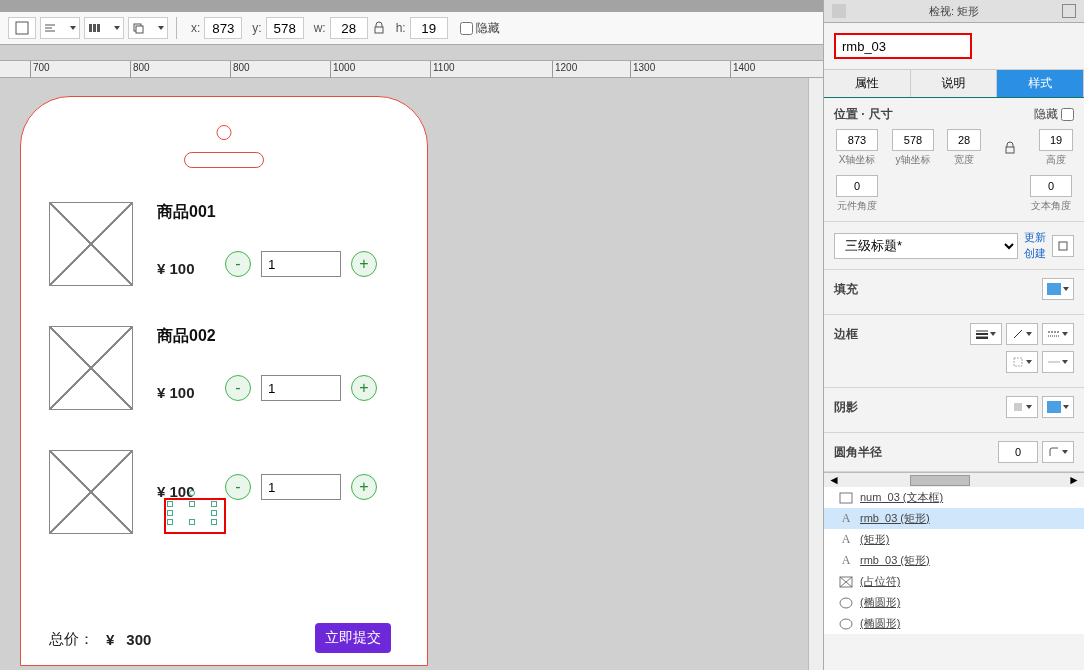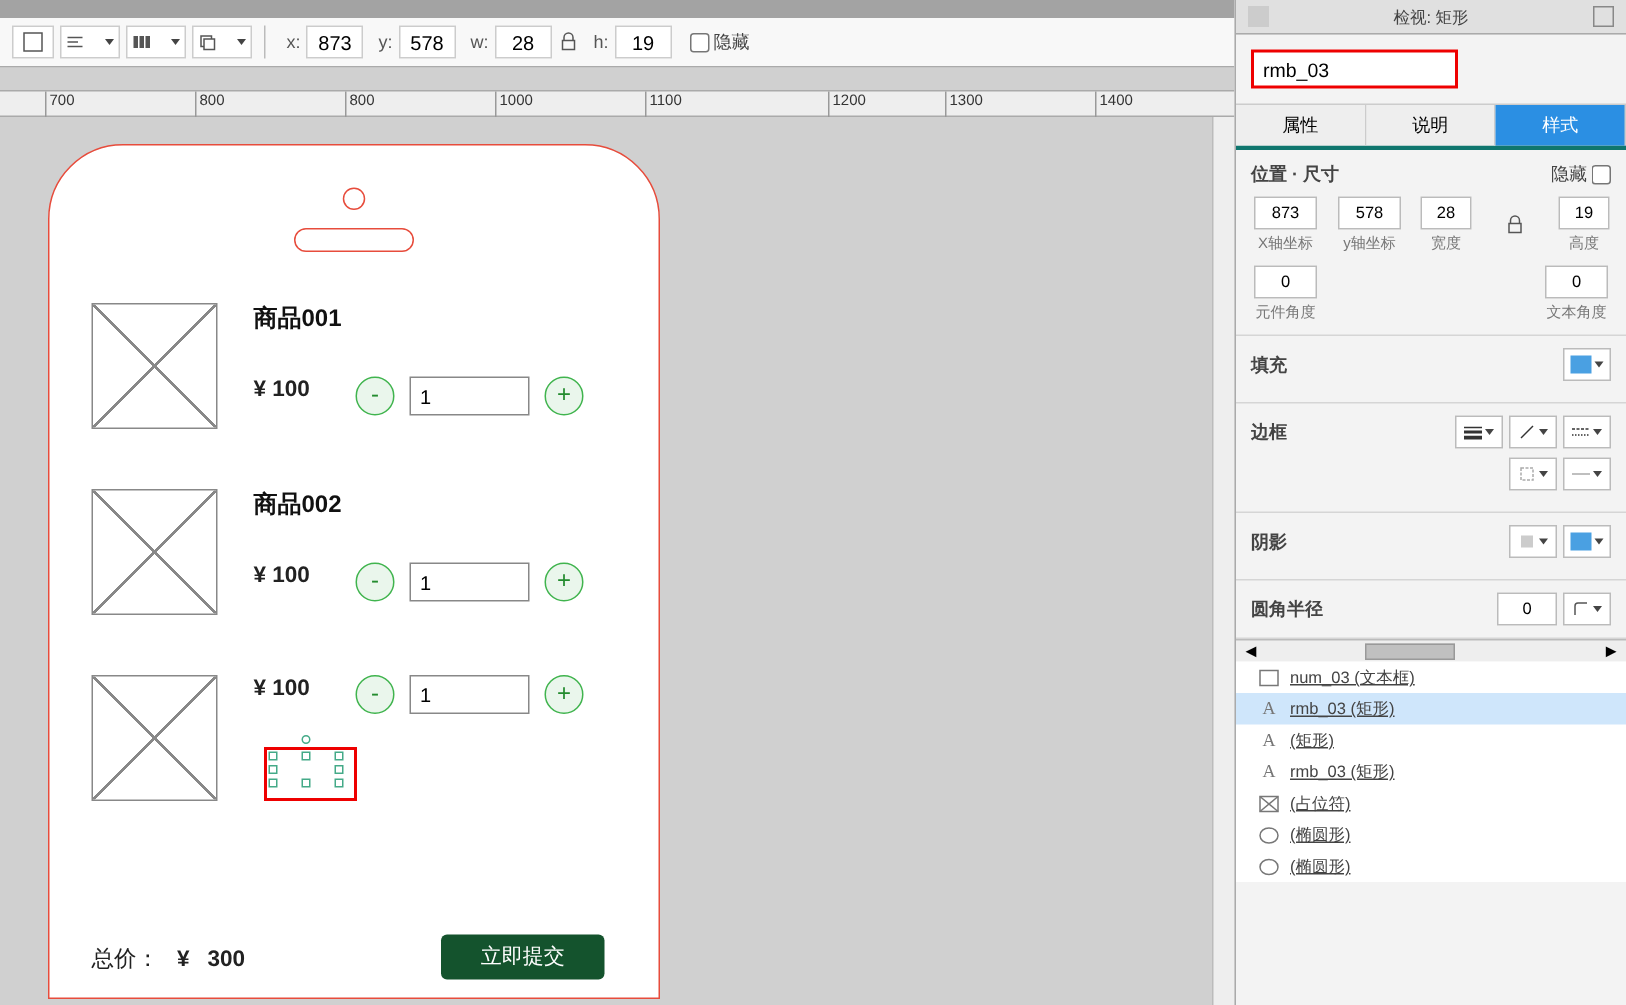--- a/index.html
+++ b/index.html
@@ -17,60 +17,60 @@
 .tb-inp { width:38px; height:22px; border:1px solid #ccc; background:#fff; text-align:center; }
 .chk { display:flex; align-items:center; gap:3px; margin-left:8px; color:#444; }
 .chk input { width:13px; height:13px; }
 
 
 .ruler { position:absolute; left:0; top:60px; width:823px; height:18px; background:#eee; border-top:1px solid #aaa; border-bottom:1px solid #aaa; }
 .tick { position:absolute; top:0; height:18px; width:1px; background:#999; }
 .tick span { position:absolute; top:1px; left:3px; font-size:10px; color:#333; }
 
 
-.canvas { position:absolute; left:12px; top:78px; width:823px; height:592px; background:#d0d0d0; overflow:hidden;padding-left:36px; }
+.canvas { position:absolute; left:0; top:78px; width:823px; height:592px; background:#d0d0d0; overflow:hidden;padding-left:36px; }
 .scroll-v { position:absolute; left:808px; top:78px; width:15px; height:592px; background:#eee; border-left:1px solid #bbb; }
 .phone { position:absolute; left:20px; top:18px; width:408px; height:570px; border:1.5px solid #e74c3c; border-radius:50px 50px 0 0; background:#fff; }
 .spk-cam { position:absolute; left:50%; top:28px; transform:translateX(-50%); width:15px; height:15px; border:1px solid #e74c3c; border-radius:50%; }
 .spk { position:absolute; left:50%; top:55px; transform:translateX(-50%); width:80px; height:16px; border:1px solid #e74c3c; border-radius:10px; }
 
 .items { position:absolute; left:28px; top:105px; width:352px; }
 .item { display:flex; gap:24px; margin-bottom:40px; }
 .imgbox { width:84px; height:84px; border:1px solid #888; position:relative; }
 .imgbox::before, .imgbox::after { content:""; position:absolute; top:0; left:0; right:0; bottom:0; }
 .imgbox::before { background:linear-gradient(to top right, transparent 49%, #888 49%, #888 51%, transparent 51%); }
 .imgbox::after { background:linear-gradient(to top left, transparent 49%, #888 49%, #888 51%, transparent 51%); }
 .info { flex:1; }
 .pname { font-size:16px; font-weight:700; color:#111; margin-bottom:28px; }
-.row { display:flex; align-items:flex-start; gap:10px; }
+.row { display:flex; align-items:flex-end; gap:10px;margin-top:24px; }
 .price { font-size:15px; font-weight:700; color:#222; width:58px; }
 .circlebtn { width:26px; height:26px; border-radius:50%; border:1.5px solid #40b44e; background:#eaf6ec; color:#238b2e; display:flex; align-items:center; justify-content:center; font-size:16px; cursor:pointer; }
 .item input.qty { width:80px; height:26px; border:1px solid #888; padding:0 6px; }
 
 
 .sel-red { position:absolute; left:164px; top:420px; width:62px; height:36px; border:2px solid #e00; }
 .sel-handles { position:absolute; left:170px; top:426px; width:44px; height:18px; }
 .sh { position:absolute; width:6px; height:6px; background:#fff; border:1px solid #4a8; }
 .sh.tl{left:-3px;top:-3px;} .sh.tm{left:50%;top:-3px;margin-left:-3px;} .sh.tr{right:-3px;top:-3px;}
 .sh.ml{left:-3px;top:50%;margin-top:-3px;} .sh.mr{right:-3px;top:50%;margin-top:-3px;}
 .sh.bl{left:-3px;bottom:-3px;} .sh.bm{left:50%;bottom:-3px;margin-left:-3px;} .sh.br{right:-3px;bottom:-3px;}
 .rot { position:absolute; left:50%; top:-14px; margin-left:-3px; width:6px; height:6px; border:1px solid #4a8; border-radius:50%; background:#fff; }
 
 .total { position:absolute; left:28px; bottom:16px; display:flex; align-items:center; gap:12px; font-size:15px; color:#222; }
 .total b { font-weight:700; }
-.submit { position:absolute; right:36px; bottom:12px; width:109px; height:30px; background:#14532d; color:#fff; border:none; border-radius:4px; font-size:14px; }
+.submit { position:absolute; right:36px; bottom:12px; width:76px; height:30px; background:#6d28d9; color:#fff; border:none; border-radius:4px; font-size:14px; }
 
 
 .rpanel { position:absolute; left:823px; top:0; width:261px; height:670px; background:#f3f3f3; border-left:1px solid #aaa; }
 .insp-head { height:23px; background:#e0e0e0; border-bottom:1px solid #aaa; display:flex; align-items:center; justify-content:space-between; padding:0 8px; font-size:11px; color:#444; }
 .insp-head .lef { width:14px; height:14px; background:#ccc; }
 .insp-head .doc { width:14px; height:14px; border:1px solid #888; }
 .name-wrap { padding:10px; }
 .name-in { width:138px; height:26px; border:2px solid #e00; background:#fff; padding:0 6px; font-size:13px; }
-.tabs3 { display:flex; border-top:1px solid #ccc; border-bottom:3px solid #0f766e; }
+.tabs3 { display:flex; border-top:1px solid #ccc; border-bottom:1px solid #0f766e; }
 .tabs3 div { flex:1; text-align:center; padding:5px 0; font-size:12px; background:#eee; border-right:1px solid #ccc; cursor:pointer; }
 .tabs3 div.act { background:#2b8fe3; color:#fff; }
 
 .sec { padding:8px 10px; border-bottom:1px solid #d5d5d5; }
 .sec-row { display:flex; align-items:center; justify-content:space-between; margin-bottom:6px; }
 .lbl { color:#444; font-size:12px;font-weight:bold; }
 .mini-inp { width:42px; height:22px; border:1px solid #bbb; background:#fff; text-align:center; font-size:11px; }
 .mini-lbl { font-size:10px; color:#777; text-align:center; margin-top:2px; }
 .pos-grid { display:flex; gap:8px; justify-content:space-between; }
 .pos-col { display:flex; flex-direction:column; align-items:center; width:46px; }
@@ -302,20 +302,34 @@
           <input class="mini-inp" value="0" style="">
           <span class="mini-lbl">元件角度</span>
         </div>
       <div class="pos-col">
           <input class="mini-inp" value="0" style="">
           <span class="mini-lbl">文本角度</span>
         </div>
     </div>
   </div>
 
+  <div class="sec">
+    <div class="style-sel-row">
+      <select class="style-sel"><option>三级标题*</option></select>
+      <div class="links">
+          <span>更新</span>
+          <span>创建</span>
+        </div>
+      <div class="flip-btn">
+          <svg width="10" height="10">
+            <rect x="1" y="1" width="8" height="8" fill="none" stroke="#555"></rect>
+          </svg>
+        </div>
+    </div>
+  </div>
 
   <div class="sec">
     <div class="sec-row">
       <span class="lbl">填充</span>
       <div style="display:flex;gap:4px;">
         <div class="drop-btn">
             <div class="fill-sw-inner"></div>
             <span class="tri"></span>
           </div>
       </div>

